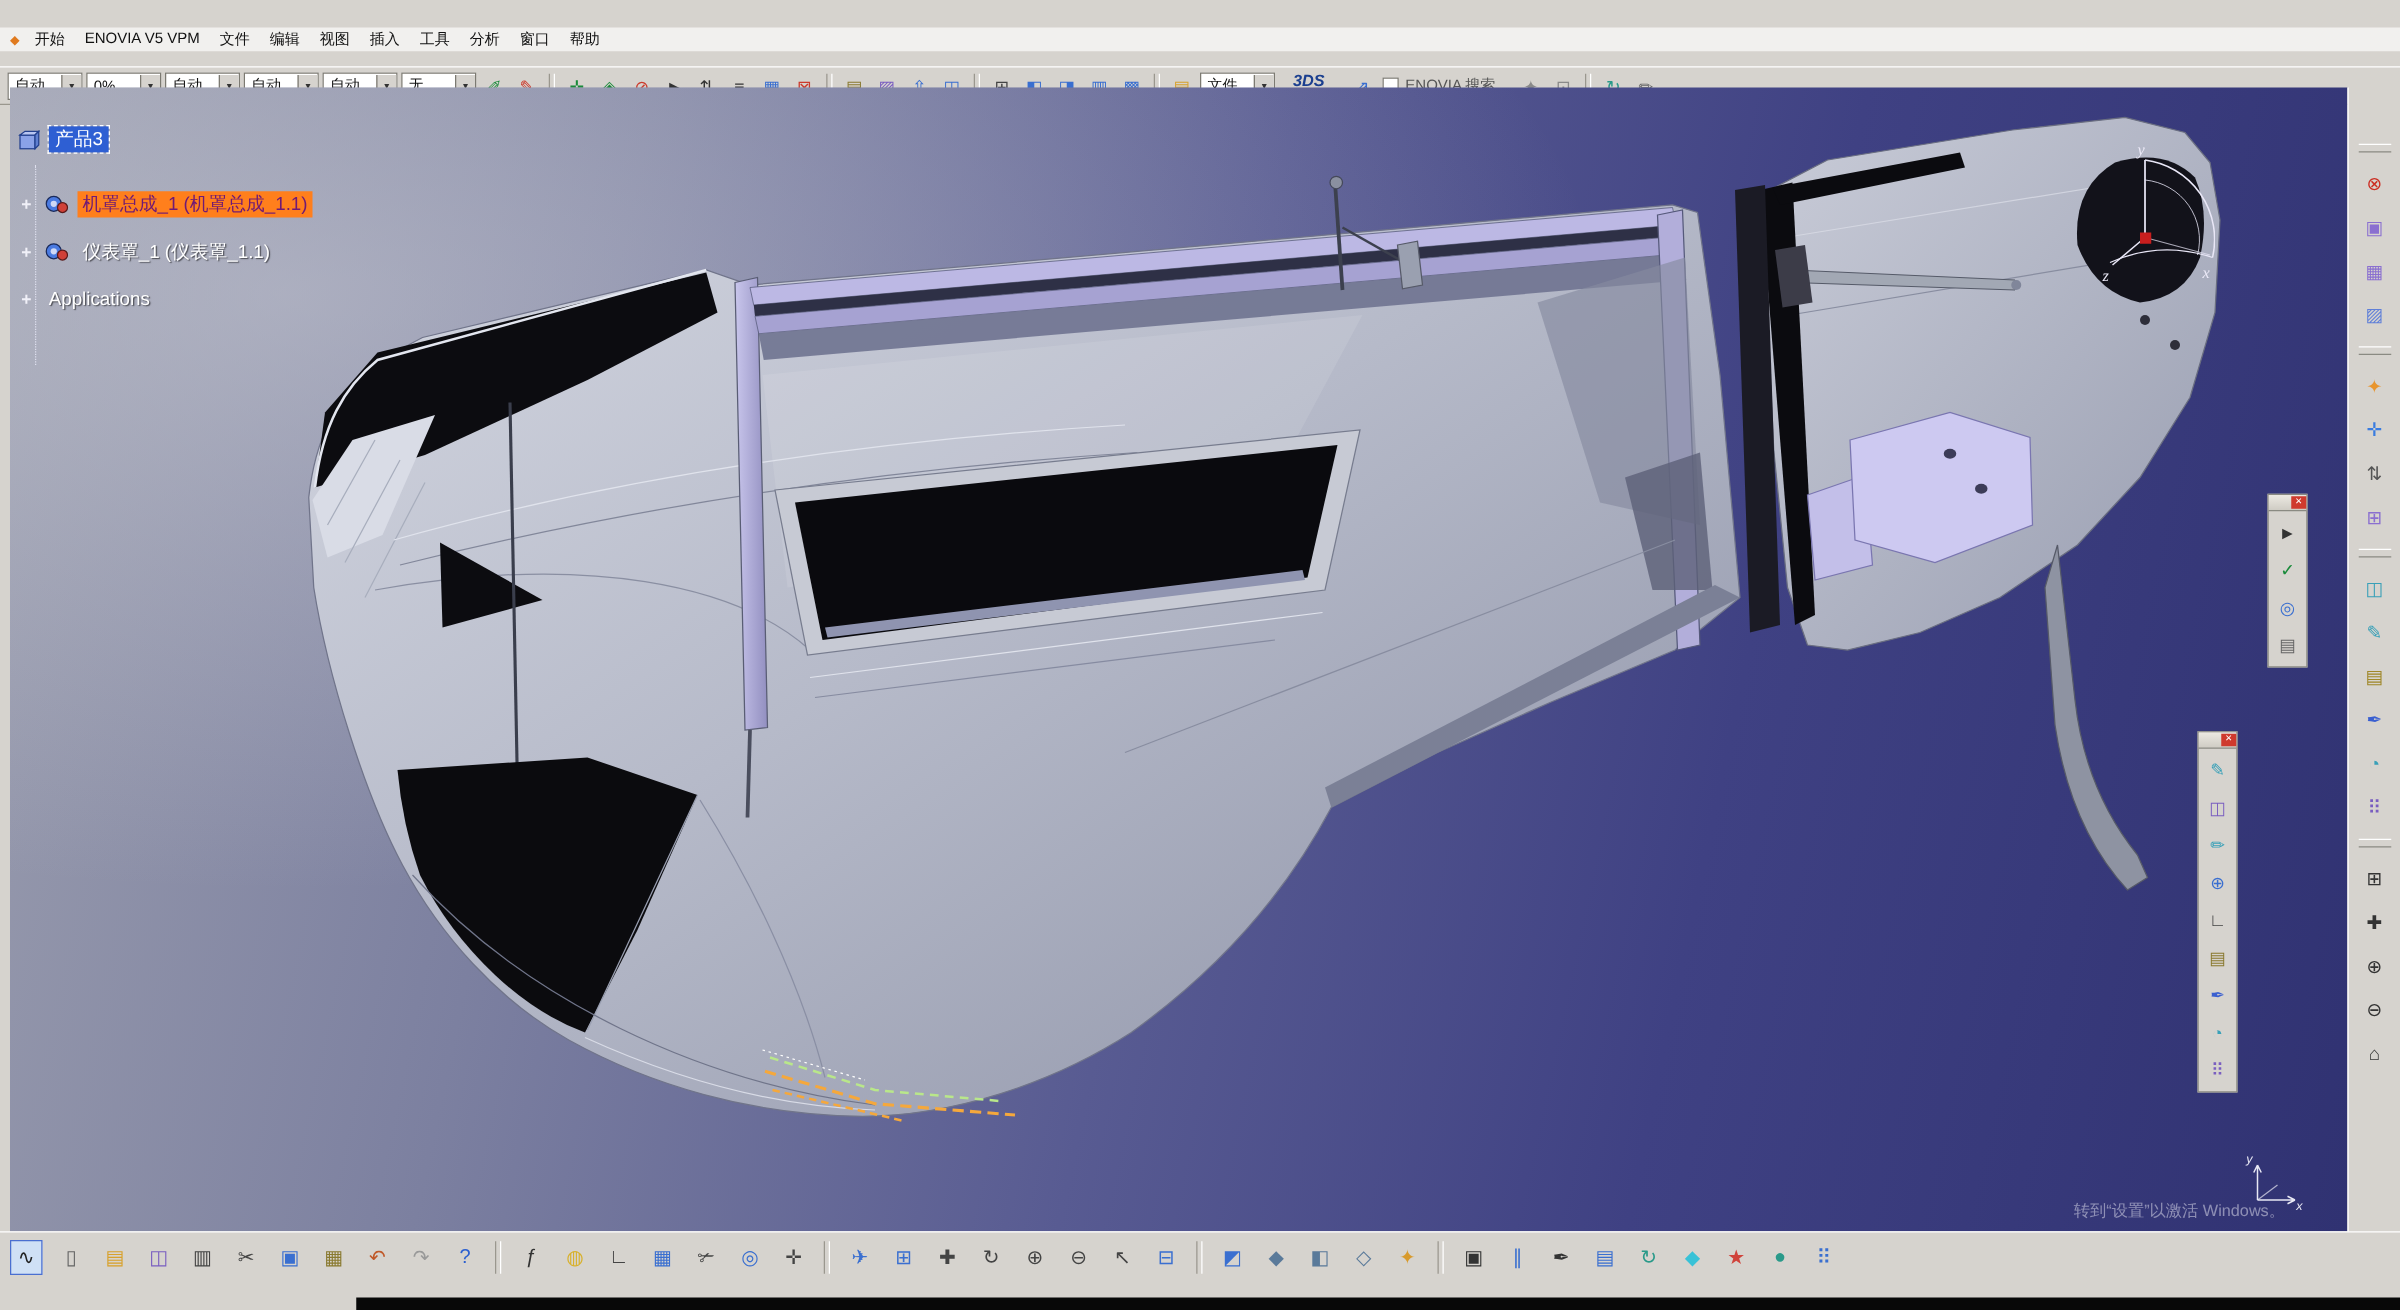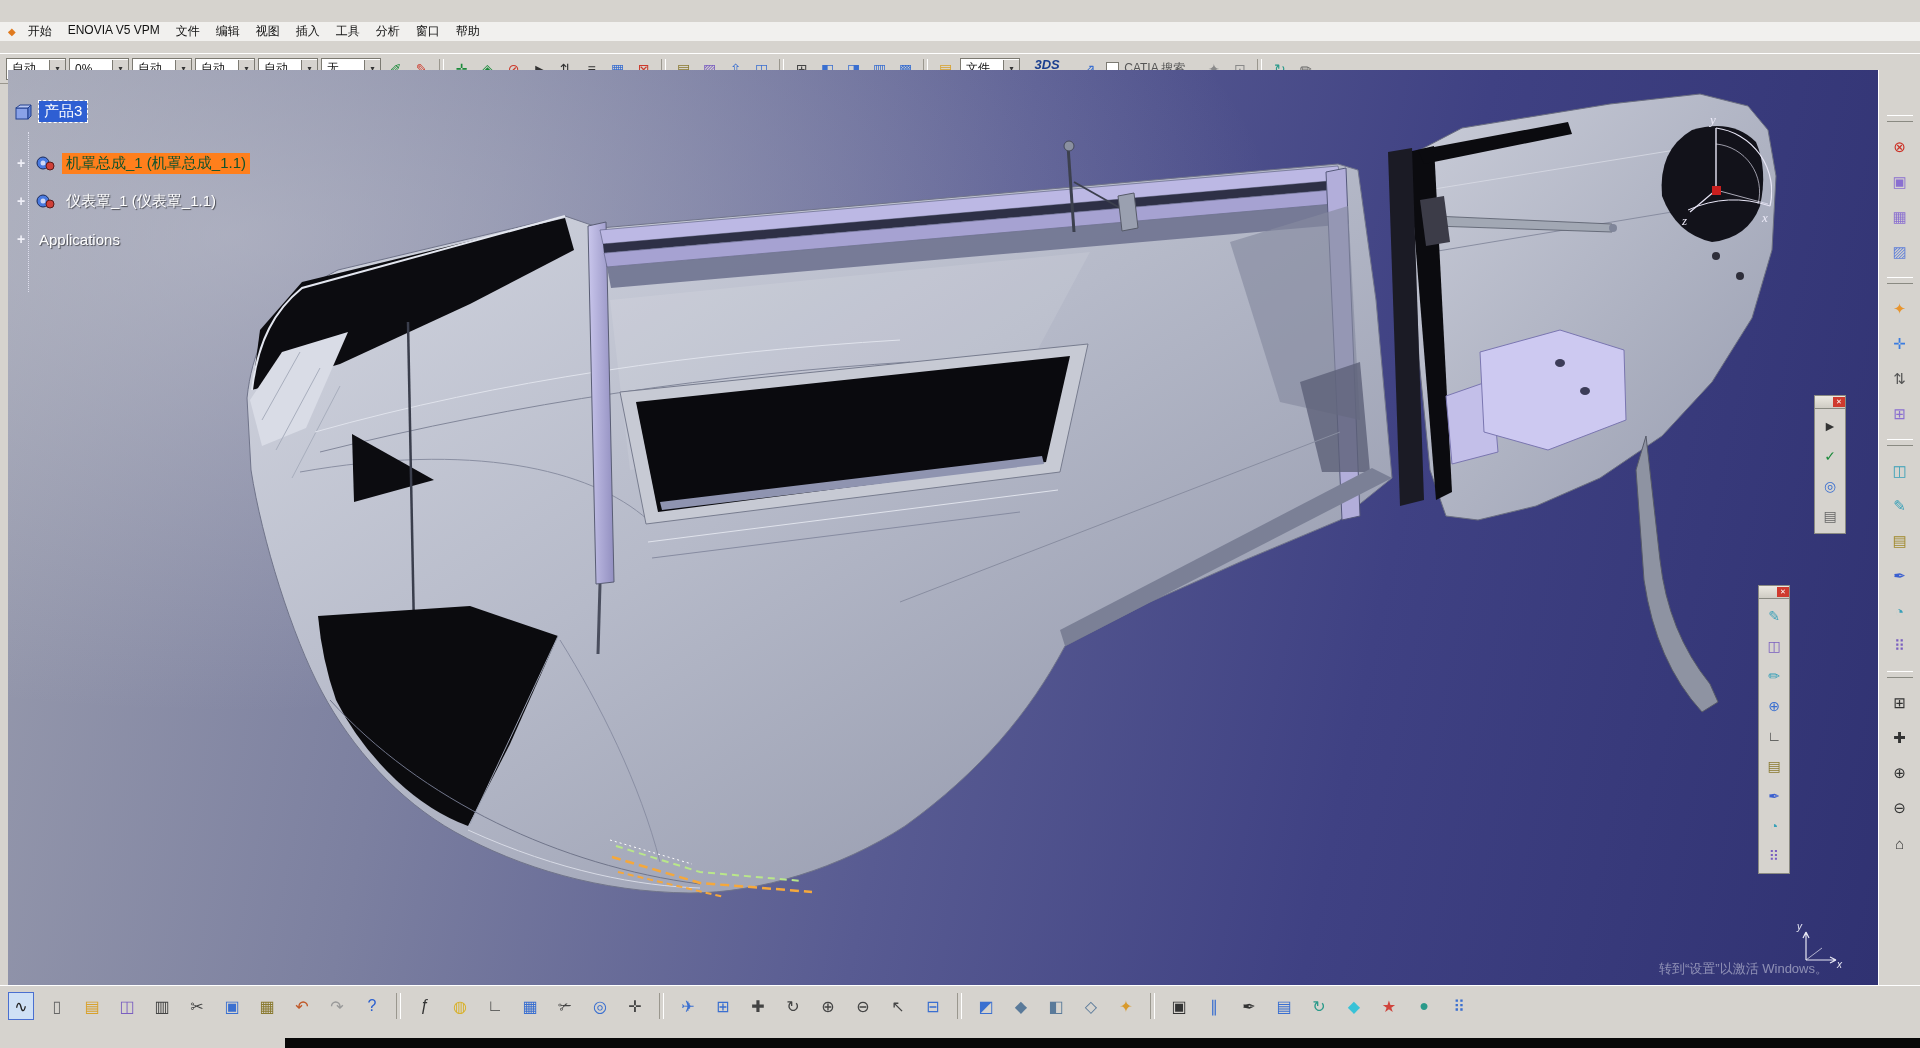--- a/index.html
+++ b/index.html
@@ -41,21 +41,21 @@
 
   
   .tree{position:absolute;left:6px;top:18px;color:#fff;font-size:15px;z-index:5;}
   .tree-connector{position:absolute;left:14px;top:44px;height:160px;border-left:1px dotted rgba(240,240,255,0.75);}
   .tree-row{display:flex;align-items:center;height:38px;gap:7px;position:relative;}
   .tree-row.root-row{height:34px;margin-bottom:22px;align-items:flex-end;}
   .expander{width:14px;text-align:center;font-size:14px;font-weight:bold;color:#f0f0f8;}
   .tree-node-icon{display:flex;align-items:center;}
   .root-label{background:#2e5fd3;color:#fff;padding:1px 5px;outline:1px dashed #fff;}
   .item-label{color:#fff;text-shadow:1px 1px 1px rgba(0,0,0,0.6);padding:1px 4px;}
-  .item-label.selected{background:#ff7f1c;color:#14532d;text-shadow:none;}
+  .item-label.selected{background:#ff7f1c;color:#701a75;text-shadow:none;}
 
   
   .compass{position:absolute;left:1672px;top:42px;width:92px;height:118px;z-index:4;}
   .compass text{fill:#eceaf8;font-size:13px;font-style:italic;font-family:"Liberation Serif",serif;}
   .mini-axis{position:absolute;left:1786px;top:848px;width:52px;height:52px;z-index:4;}
   .mini-axis text{fill:#e8e8f4;font-size:10px;font-style:italic;}
 
   
   .palette{position:absolute;width:30px;z-index:6;border:1px solid #8a8a82;background:#d6d3ce;}
   .palette-header{height:12px;background:linear-gradient(#ece9e2,#cfccc4);border-bottom:1px solid #8a8a82;display:flex;justify-content:flex-end;align-items:center;}
@@ -161,21 +161,21 @@
       <span class="combo-val">文件</span>
       <span class="combo-arrow">▾</span>
     </span>
     <span class="ds-logo">
       <span class="ds-mark">3DS</span>
       <span class="ds-text">ENOVIA</span>
     </span>
     <span class="enovia-search">
       <span class="tb-icon" style="color:#3a6fd0">⇗</span>
       <span class="search-checkbox"></span>
-      <span class="search-label">CATIA 搜索...</span>
+      <span class="search-label">ENOVIA 搜索...</span>
     </span>
     <div class="tb-icons">
         <span class="tb-icon" style="color: rgb(138, 138, 138);">✦</span>
         <span class="tb-icon" style="color: rgb(138, 138, 138);">⊡</span>
         <span class="tb-icon sep"></span>
         <span class="tb-icon" style="color: rgb(42, 154, 138);">↻</span>
         <span class="tb-icon" style="color: rgb(102, 102, 102);">✏</span>
       </div>
   </div>
 

